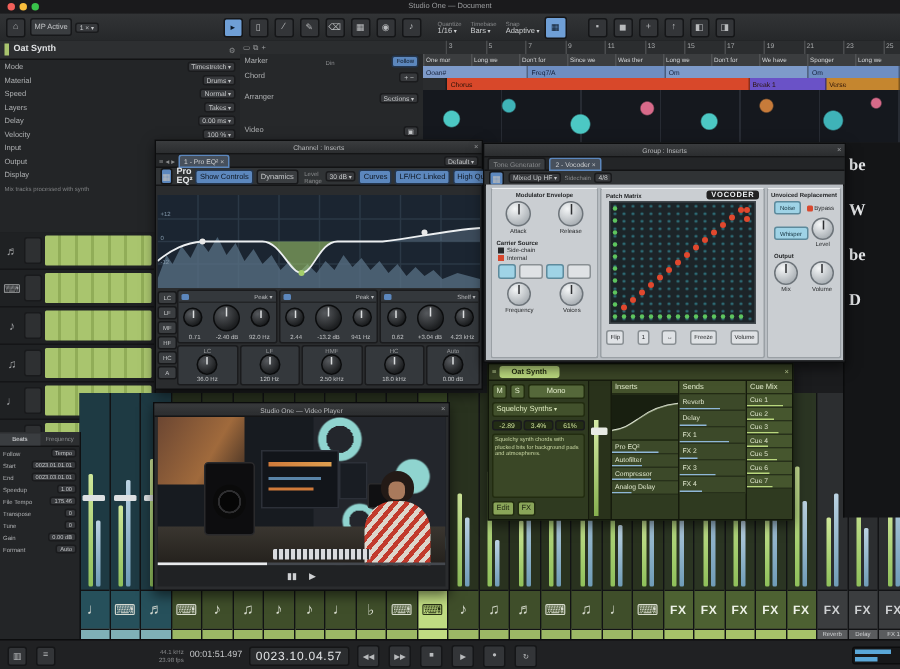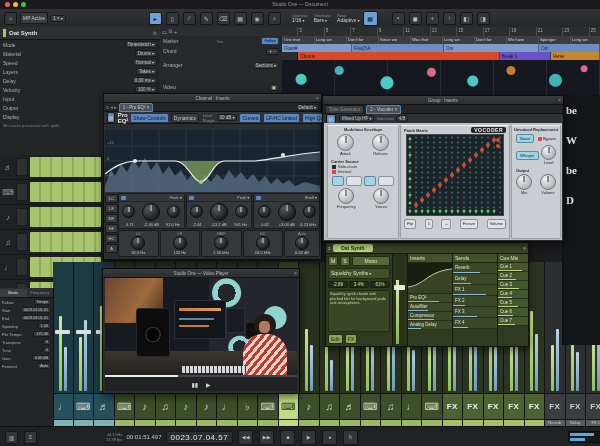--- a/index.html
+++ b/index.html
@@ -1229,21 +1229,21 @@
 
   <div class="a f" style="left:0;top:426px;width:600px;height:20px;background:#202123;border-top:1px solid #0c0d0e;z-index:9;gap:4px;padding:0 4px">
     <span class="ibox">▥</span>
     <span class="ibox">≡</span>
     <span style="width:60px"></span>
     <span class="f" style="flex-direction:column;line-height:5px;align-items:flex-end">
       <span class="t4" style="color:#8a8c8e">44.1 kHz</span>
       <span class="t4" style="color:#8a8c8e">23.98 fps</span>
     </span>
     <span class="t6" style="color:#c6c8ca">00:01:51.497</span>
-    <span style="background:#2b2d2f;border:1px solid #141516;border-radius:2px;padding:1px 4px;font-size:8px;color:#e2e4e6;letter-spacing:.5px">0023.07.04.57</span>
+    <span style="background:#2b2d2f;border:1px solid #141516;border-radius:2px;padding:1px 4px;font-size:8px;color:#e2e4e6;letter-spacing:.5px">0023.10.04.57</span>
 
       <span class="ibox" style="width:13px;height:13px;font-size:5px">◀◀</span>
 
       <span class="ibox" style="width:13px;height:13px;font-size:5px">▶▶</span>
 
       <span class="ibox" style="width:13px;height:13px;font-size:5px">■</span>
 
       <span class="ibox" style="width:13px;height:13px;font-size:5px">▶</span>
 
       <span class="ibox" style="width:13px;height:13px;font-size:5px">●</span>

